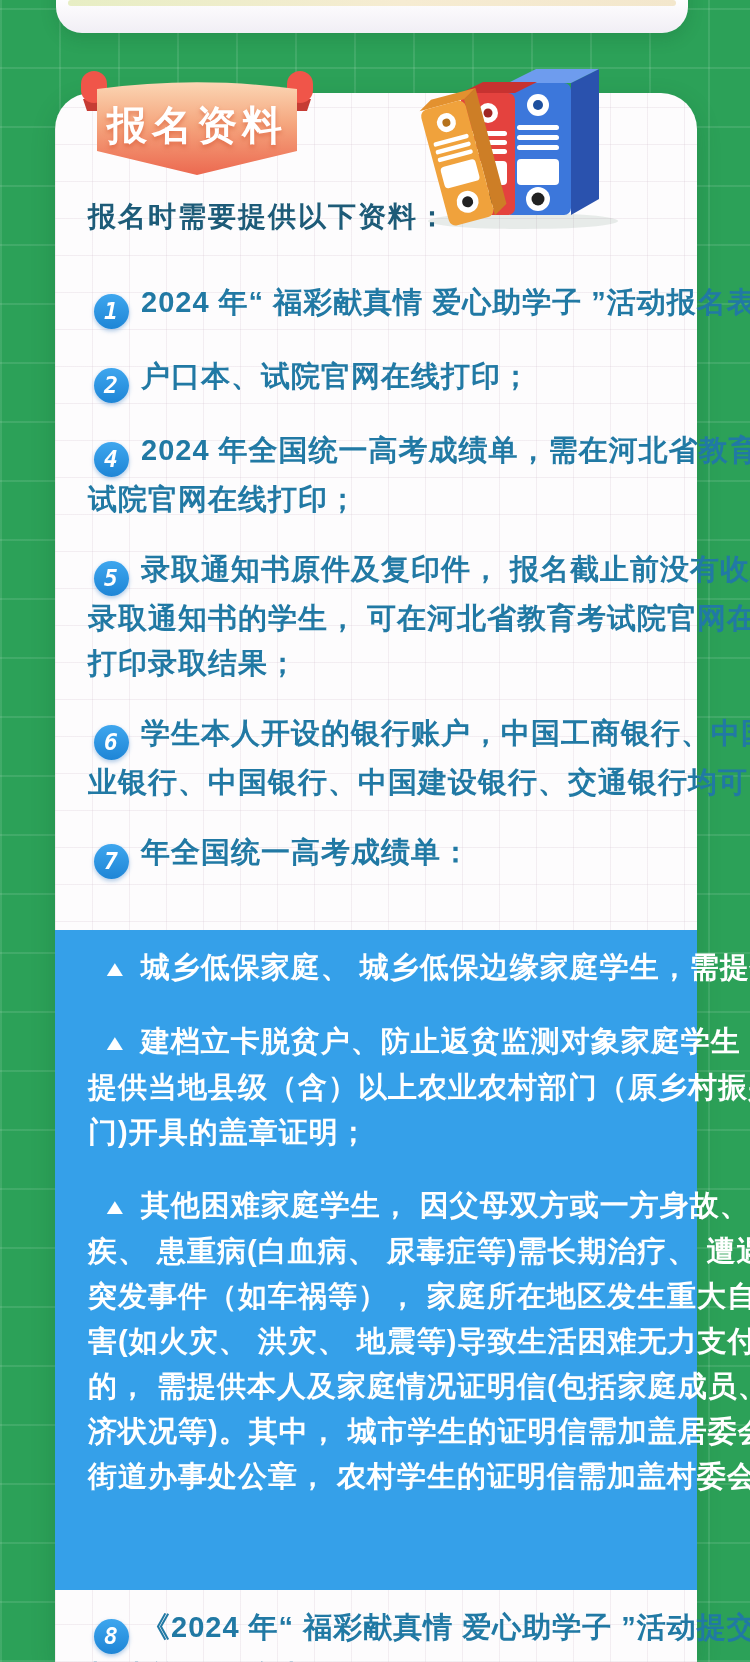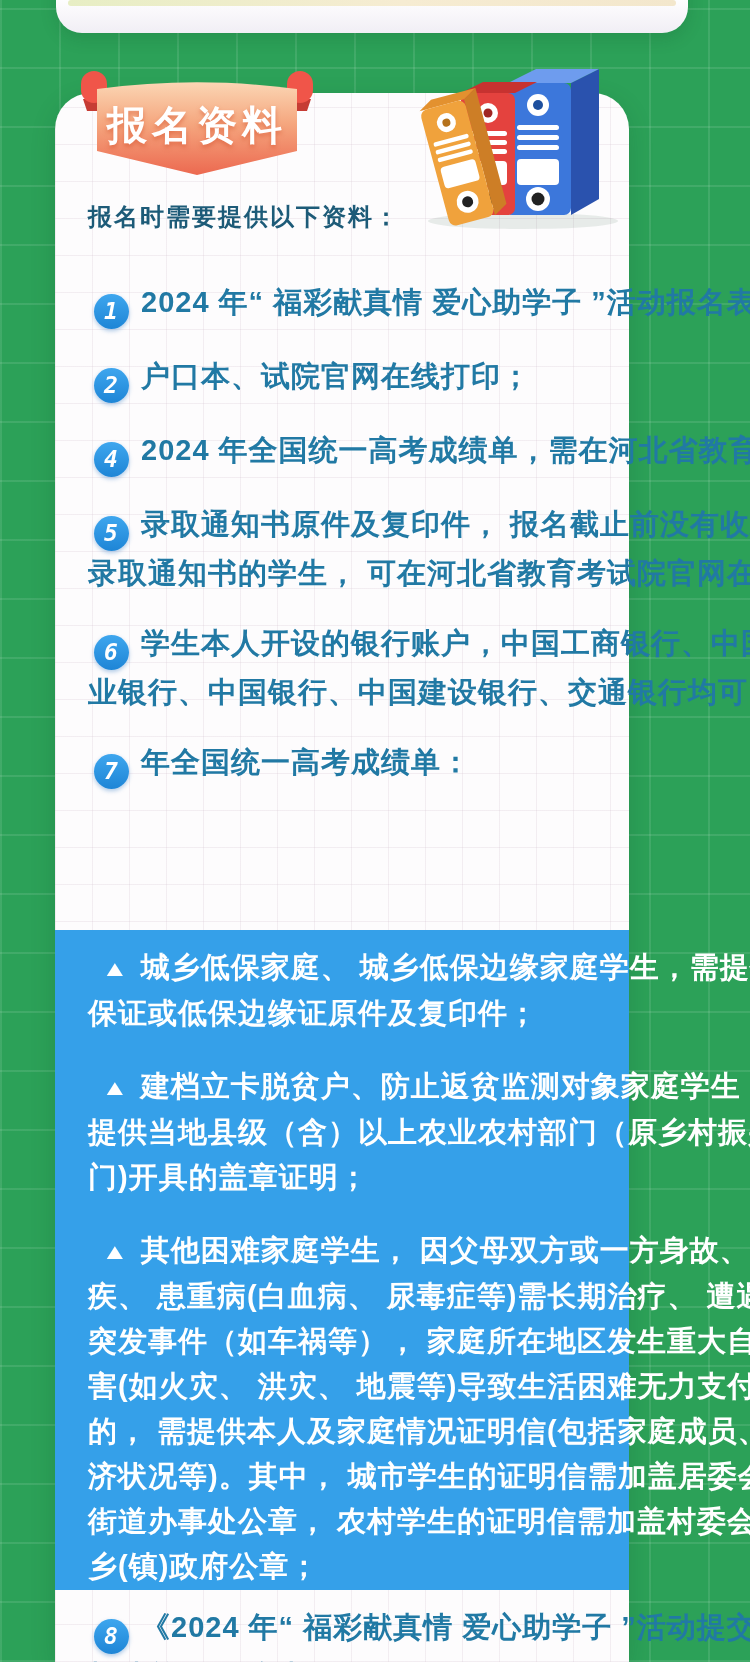--- a/index.html
+++ b/index.html
@@ -17,36 +17,36 @@
     background:linear-gradient(180deg,#ffffff 40%,#f1eef5 100%);
     border-radius:0 0 26px 26px;
     box-shadow:0 6px 16px rgba(15,75,40,.18);
   }
   .top-strip{
     position:absolute;left:12px;right:12px;top:26px;height:6px;border-radius:4px;
     background:linear-gradient(90deg,#e7eec4,#f6ecd2 55%,#f3e7cc);
   }
   
   .card{
-    position:absolute;left:55px;top:93px;width:574px;height:1569px;
+    position:absolute;left:55px;top:93px;width:642px;height:1569px;
     background-color:#fdfcfd;
     background-image:
       repeating-linear-gradient(0deg, rgba(205,185,200,.22) 0 1px, transparent 1px 37px),
       repeating-linear-gradient(90deg, rgba(205,185,200,.22) 0 1px, transparent 1px 37px);
     border-radius:36px 36px 0 0;
     box-shadow:0 8px 24px rgba(15,75,40,.2);
   }
   
   .ribbon{position:absolute;left:20px;top:-30px;width:244px;height:118px;}
   
   .binders{position:absolute;left:358px;top:-40px;width:218px;height:178px;}
   
   .heading{
     position:absolute;left:33px;top:106px;right:16px;
-    font-size:24px;line-height:36px;font-weight:bold;color:#1d5b78;
+    font-size:28px;line-height:36px;font-weight:bold;color:#1d5b78;
     letter-spacing:2px;white-space:nowrap;
   }
   .items{position:absolute;left:33px;right:14px;top:187px;}
   .para{margin:0 0 25px 0;color:#2179a4;font-weight:bold;font-size:29px;letter-spacing:1px;}
   .line{line-height:45px;white-space:nowrap;}
   .badge{
     display:inline-block;width:35px;height:35px;border-radius:50%;
     background:linear-gradient(180deg,#3ea6ee,#1e85d6);
     color:#fff;font-size:23px;font-weight:bold;font-style:italic;
     line-height:35px;text-align:center;vertical-align:-7px;
@@ -144,53 +144,53 @@
 
   <div class="items">
       <div class="para">
         <div class="line"><span class="badge">1</span><span>2024 年“ 福彩献真情 爱心助学子 ”活动报名表；</span></div>
       </div>
       <div class="para">
         <div class="line"><span class="badge">2</span><span>户口本、试院官网在线打印；</span></div>
       </div>
       <div class="para">
         <div class="line"><span class="badge">4</span><span>2024 年全国统一高考成绩单，需在河北省教育考</span></div>
+        <div class="line"><span>试院官网在线打印；</span></div>
       </div>
       <div class="para">
         <div class="line"><span class="badge">5</span><span>录取通知书原件及复印件， 报名截止前没有收到</span></div>
         <div class="line"><span>录取通知书的学生， 可在河北省教育考试院官网在线</span></div>
+        <div class="line"><span>打印录取结果；</span></div>
       </div>
       <div class="para">
         <div class="line"><span class="badge">6</span><span>学生本人开设的银行账户，中国工商银行、中国农</span></div>
         <div class="line"><span>业银行、中国银行、中国建设银行、交通银行均可；</span></div>
       </div>
       <div class="para">
         <div class="line"><span class="badge">7</span><span>年全国统一高考成绩单：</span></div>
       </div>
     </div>
 
   <div class="blue-panel">
       <div class="para">
         <div class="line"><span class="tri">▲</span><span>城乡低保家庭、 城乡低保边缘家庭学生，需提供低</span></div>
-        <div class="line"><span>保证或低保边缘证原件及复印件；</span></div>
       </div>
       <div class="para">
         <div class="line"><span class="tri">▲</span><span>建档立卡脱贫户、防止返贫监测对象家庭学生，须</span></div>
         <div class="line"><span>提供当地县级（含）以上农业农村部门（原乡村振兴部</span></div>
         <div class="line"><span>门)开具的盖章证明；</span></div>
       </div>
       <div class="para">
         <div class="line"><span class="tri">▲</span><span>其他困难家庭学生， 因父母双方或一方身故、 残</span></div>
         <div class="line"><span>疾、 患重病(白血病、 尿毒症等)需长期治疗、 遭遇重大</span></div>
         <div class="line"><span>突发事件（如车祸等）， 家庭所在地区发生重大自然灾</span></div>
         <div class="line"><span>害(如火灾、 洪灾、 地震等)导致生活困难无力支付学费</span></div>
         <div class="line"><span>的， 需提供本人及家庭情况证明信(包括家庭成员、 经</span></div>
         <div class="line"><span>济状况等)。其中， 城市学生的证明信需加盖居委会和</span></div>
         <div class="line"><span>街道办事处公章， 农村学生的证明信需加盖村委会和</span></div>
-        <div class="line"><span>乡(镇)政府公章；</span></div>
       </div>
     </div>
 
   <div class="item8">
       <div class="para">
         <div class="line"><span class="badge">8</span><span>《2024 年“ 福彩献真情 爱心助学子 ”活动提交资</span></div>
         <div class="line"><span>料清单》(供参考)</span></div>
       </div>
     </div>
 

